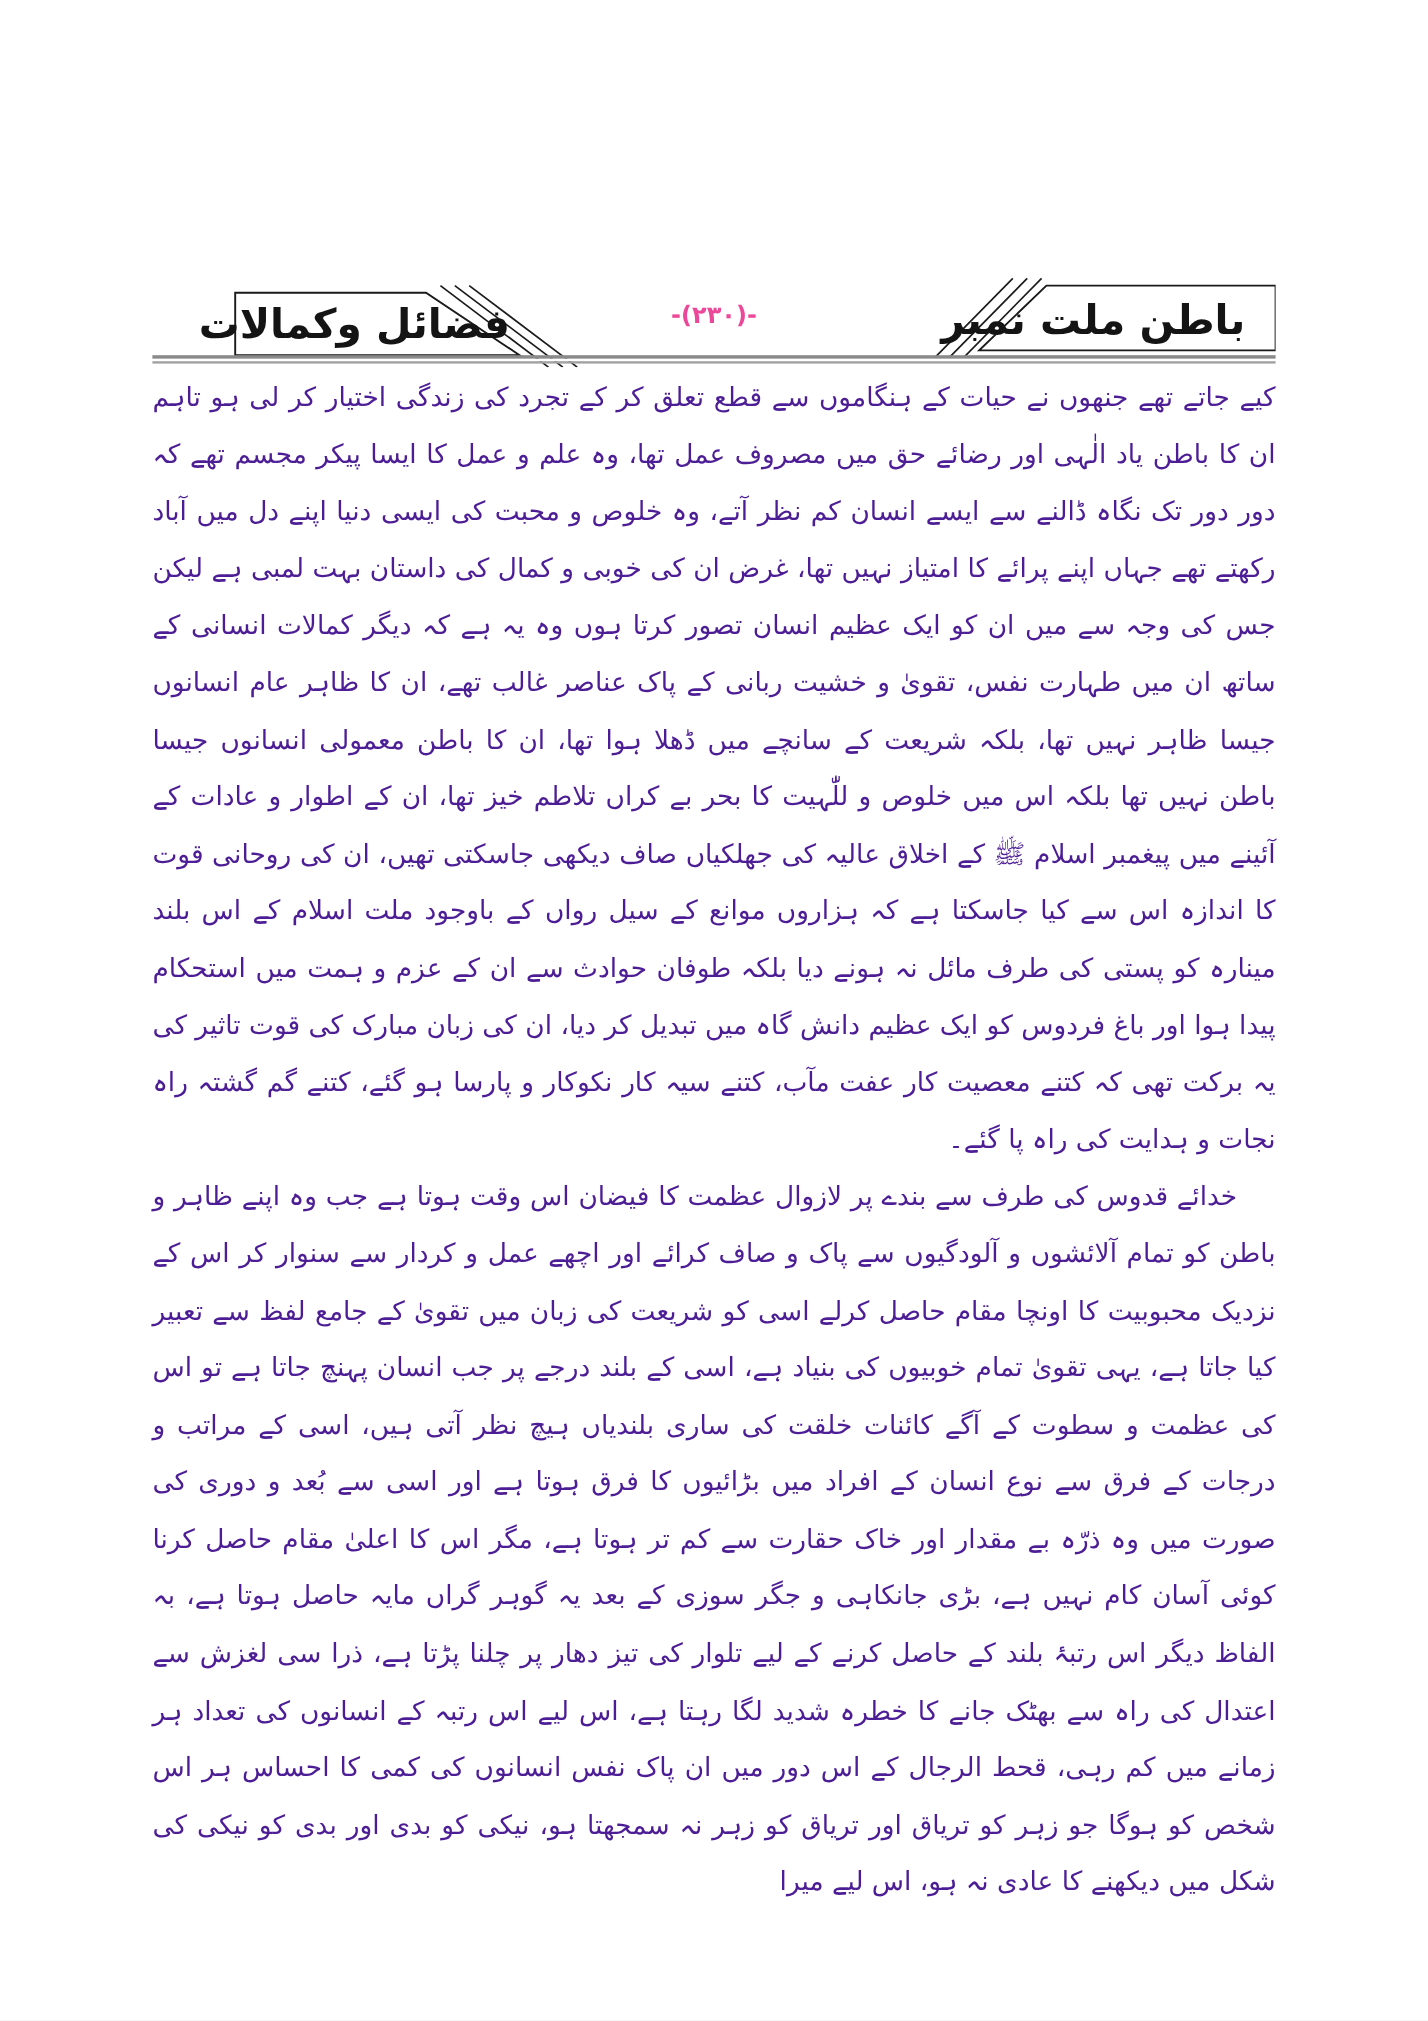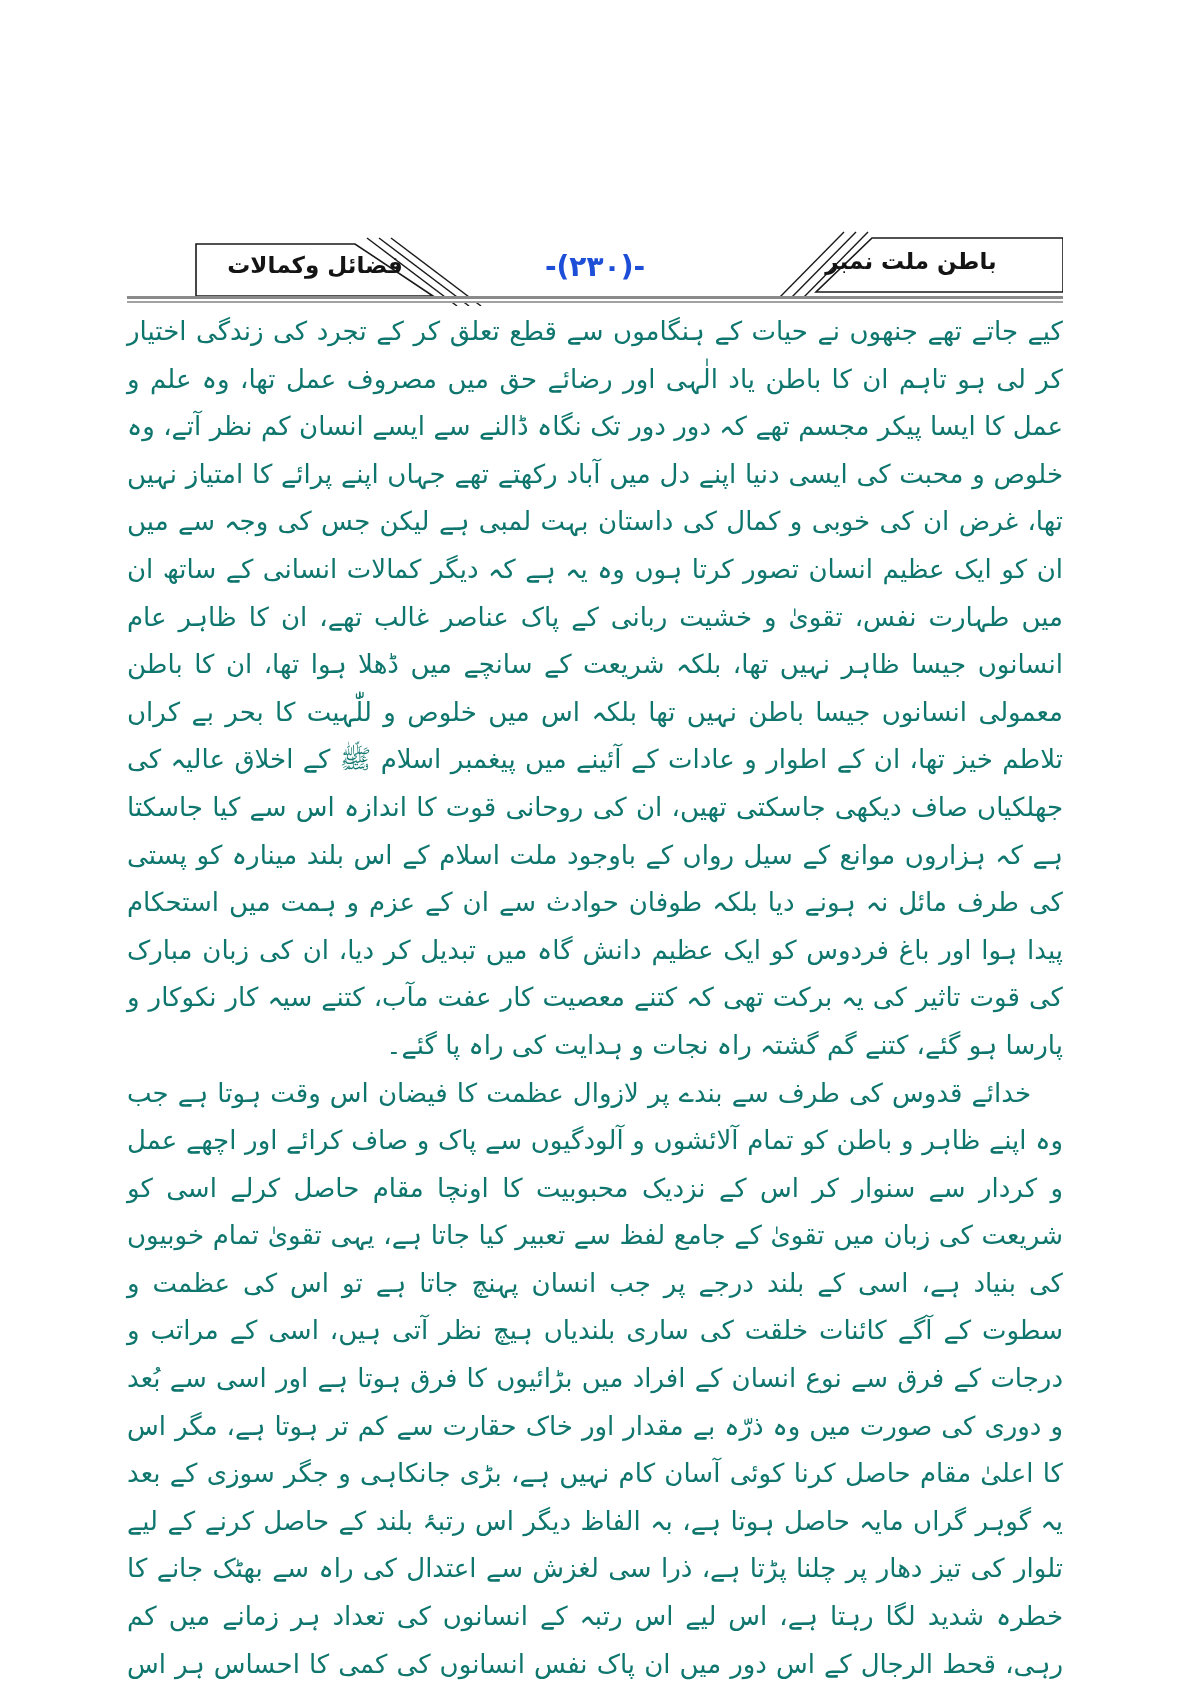--- a/index.html
+++ b/index.html
@@ -13,46 +13,46 @@
     overflow:hidden;
   }
   .header{
     position:absolute;top:226px;left:127px;width:936px;height:80px;
   }
   .header svg{position:absolute;top:0;left:0;}
   .hdr-text{
     position:absolute;
     direction:rtl;
     font-weight:700;
-    font-size:23px;
+    font-size:34px;
     line-height:1;
     white-space:nowrap;
     color:#141414;
   }
   .hdr-right{top:24px;right:12px;width:280px;text-align:center;}
   .hdr-left{top:28px;left:78px;width:220px;text-align:center;}
   .hdr-center{
     position:absolute;top:24px;left:386px;width:164px;
-    text-align:center;font-weight:700;font-size:28px;
-    direction:ltr;white-space:nowrap;color:#1d4ed8;
+    text-align:center;font-weight:700;font-size:20px;
+    direction:ltr;white-space:nowrap;color:#ec4899;
   }
   .rule{position:absolute;top:296px;left:127px;width:936px;height:8px;}
   .rule .r1{height:3px;background:#8a8a8a;}
   .rule .r2{height:2px;background:#ffffff;}
   .rule .r3{height:2px;background:#a2a2a2;}
   .bodytext{
     position:absolute;top:308px;left:127px;width:936px;
     direction:rtl;
   }
   .bodytext p{
     margin:0;
-    font-size:26px;
+    font-size:22px;
     line-height:47.6px;
     text-align:justify;
-    color:#0f766e;
+    color:#4c1d95;
   }
   .bodytext p.indent{text-indent:32px;}
 </style>
 </head>
 <body>
 
 <div class="page">
 
   <div class="header">
     <svg width="936" height="80" viewBox="0 0 936 80">

